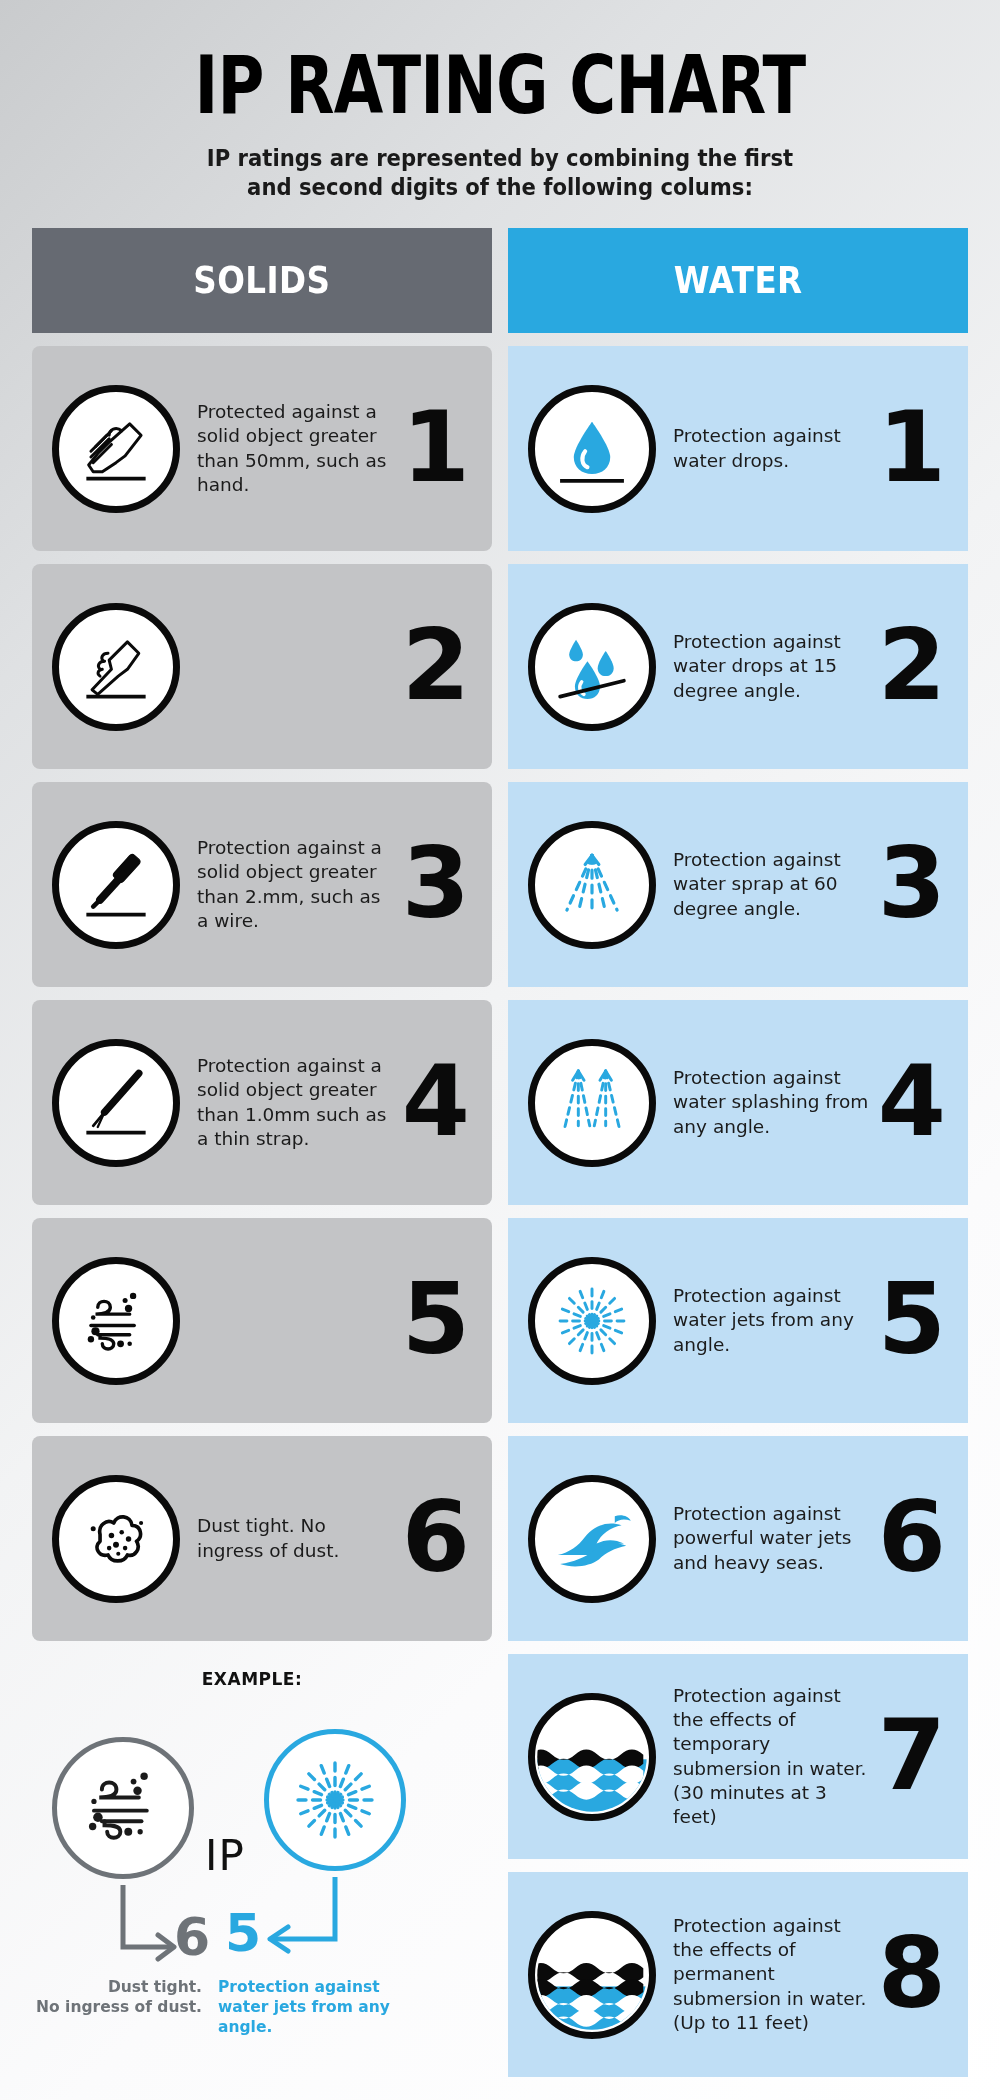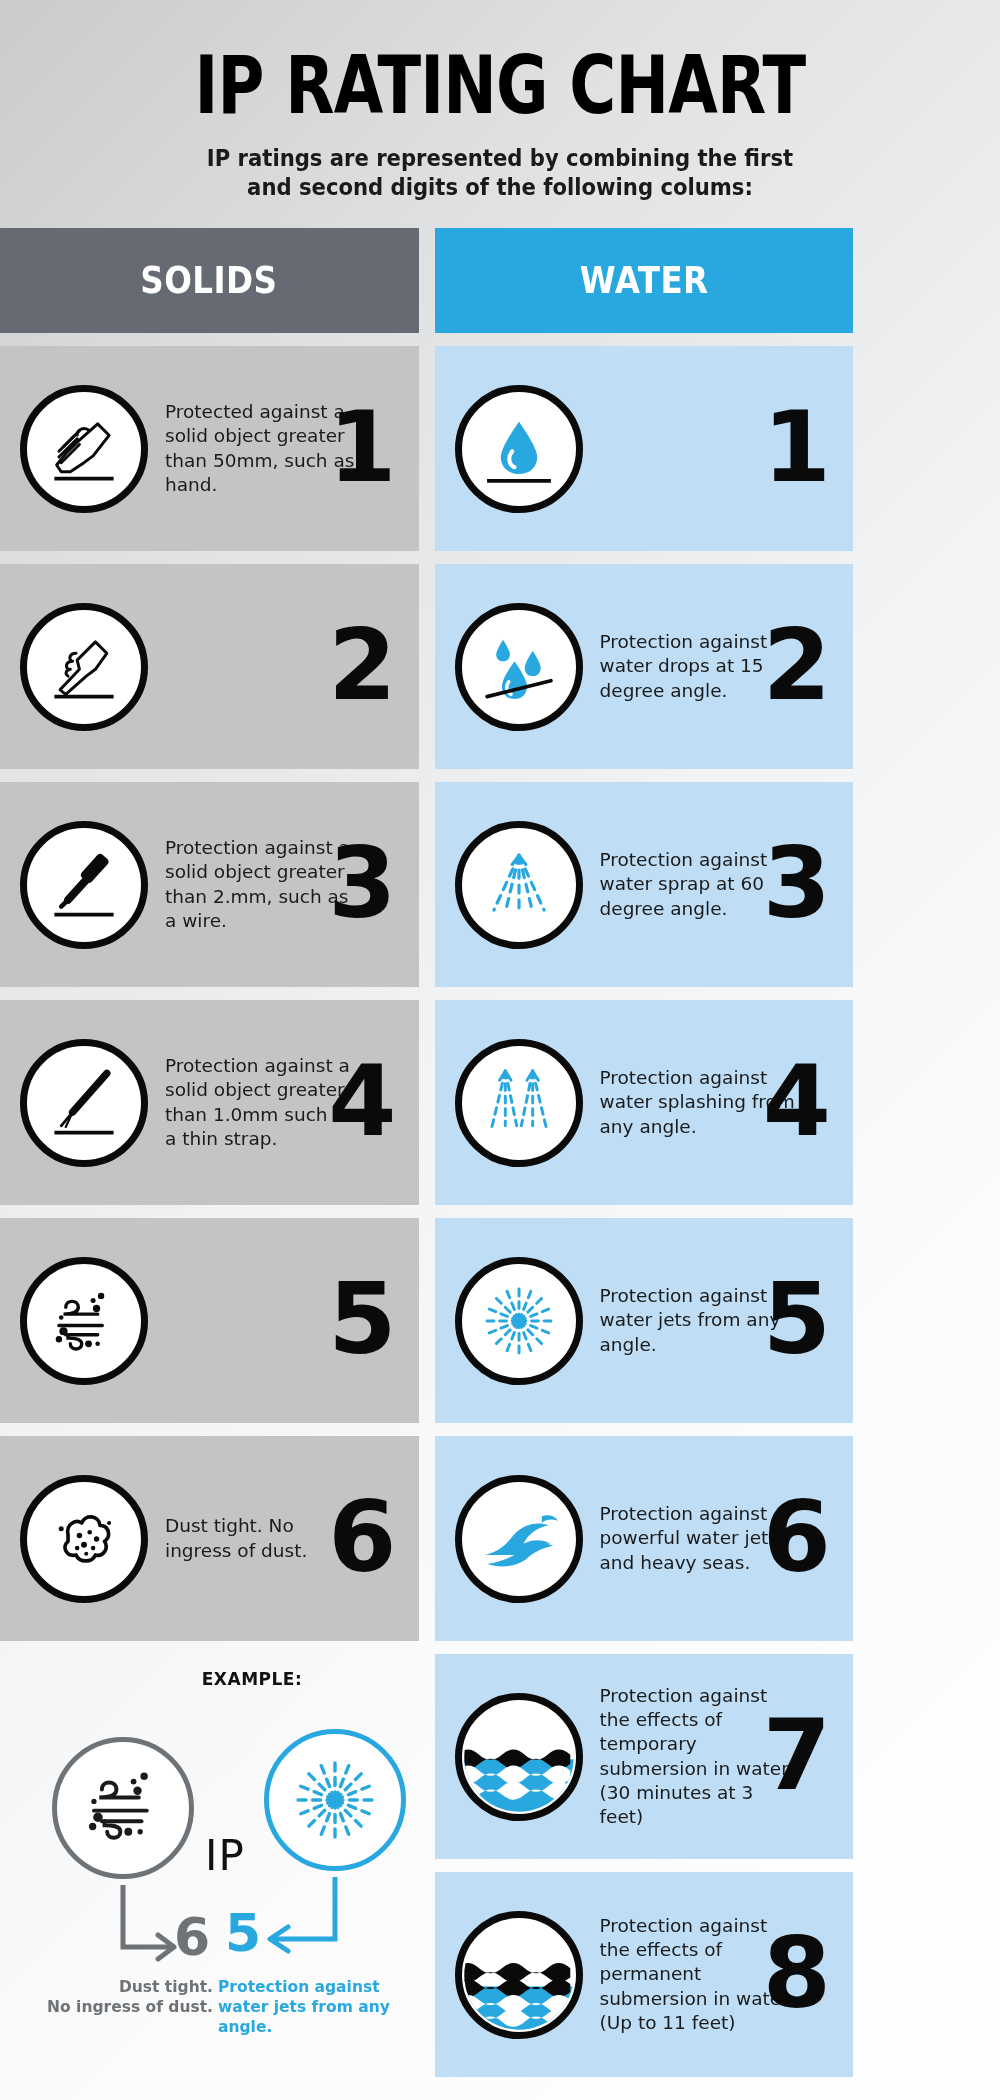--- a/index.html
+++ b/index.html
@@ -35,21 +35,21 @@
     color: #1a1a1a;
     line-height: 1.28;
     transform: scaleX(0.94);
     transform-origin: center;
   }
 
   
   .columns {
     position: absolute;
     top: 228px; left: 0;
-    width: 853px;
+    width: 1000px;
     display: flex;
     justify-content: center;
     gap: 16px;
   }
   .col { width: 460px; }
 
   .col-head {
     height: 105px;
     display: flex; align-items: center; justify-content: center;
     color: #fff;
@@ -64,21 +64,21 @@
 
   .rows { margin-top: 13px; display: flex; flex-direction: column; gap: 13px; }
 
   .row {
     height: 205px;
     display: flex;
     align-items: center;
     padding-left: 20px;
     position: relative;
   }
-  .row-solids { background: #c3c4c6; }
+  .row-solids { background: #c3c4c6; border-radius: 8px; }
   .row-water  { background: #bfdef5; }
 
   .badge {
     width: 128px; height: 128px;
     border-radius: 50%;
     background: #fff;
     border: 7px solid #0a0a0a;
     flex: 0 0 auto;
     display: flex; align-items: center; justify-content: center;
     overflow: hidden;
@@ -150,21 +150,21 @@
   }
   .ex-digit.six  { left: 152px; top: 222px; color: #6e7378; }
   .ex-digit.five { left: 203px; top: 218px; color: #29a8e0; }
 
   .ex-caption {
     position: absolute;
     font-size: 15.5px;
     line-height: 1.30;
     font-weight: 600;
   }
-  .ex-caption.left  { left: 21px;  top: 288px; width: 170px; text-align: right; color: #6e7378; }
+  .ex-caption.left  { left: 10px;  top: 288px; width: 170px; text-align: right; color: #6e7378; }
   .ex-caption.right { left: 196px; top: 288px; width: 190px; text-align: left;  color: #29a8e0; }
 
   .connector { position: absolute; left: 0; top: 0; width: 460px; height: 360px; pointer-events: none; }
 </style>
 </head>
 <body>
 
 <div id="page">
 
   <div class="header">
@@ -302,20 +302,21 @@
       <div class="rows">
 
         <div class="row row-water">
           <div class="badge">
             <svg viewBox="0 0 100 100">
               <path d="M50 26 C50 26 34 48 34 57 C34 66 41 72 50 72 C59 72 66 66 66 57 C66 48 50 26 50 26 Z" fill="#29a8e0"></path>
               <path d="M44 52 C40 57 41 64 46 66" fill="none" stroke="#fff" stroke-width="3.6" stroke-linecap="round"></path>
               <line x1="22" y1="78" x2="78" y2="78" stroke="#0a0a0a" stroke-width="3.2"></line>
             </svg>
           </div>
+          <div class="row-text">Protection against water drops.</div>
           <div class="rank">1</div>
         </div>
 
         <div class="row row-water">
           <div class="badge">
             <svg viewBox="0 0 100 100">
               <path d="M46 45 C46 45 35 60 35 67 C35 74 40 78 46 78 C52 78 57 74 57 67 C57 60 46 45 46 45 Z" fill="#29a8e0"></path>
               <path d="M41 63 C38 67 39 72 43 74" fill="none" stroke="#fff" stroke-width="3" stroke-linecap="round"></path>
               <path d="M36 26 C36 26 30 35 30 39 C30 43 33 45 36 45 C39 45 42 43 42 39 C42 35 36 26 36 26 Z" fill="#29a8e0"></path>
               <path d="M62 36 C62 36 55 46 55 51 C55 55 58 58 62 58 C66 58 69 55 69 51 C69 46 62 36 62 36 Z" fill="#29a8e0"></path>

